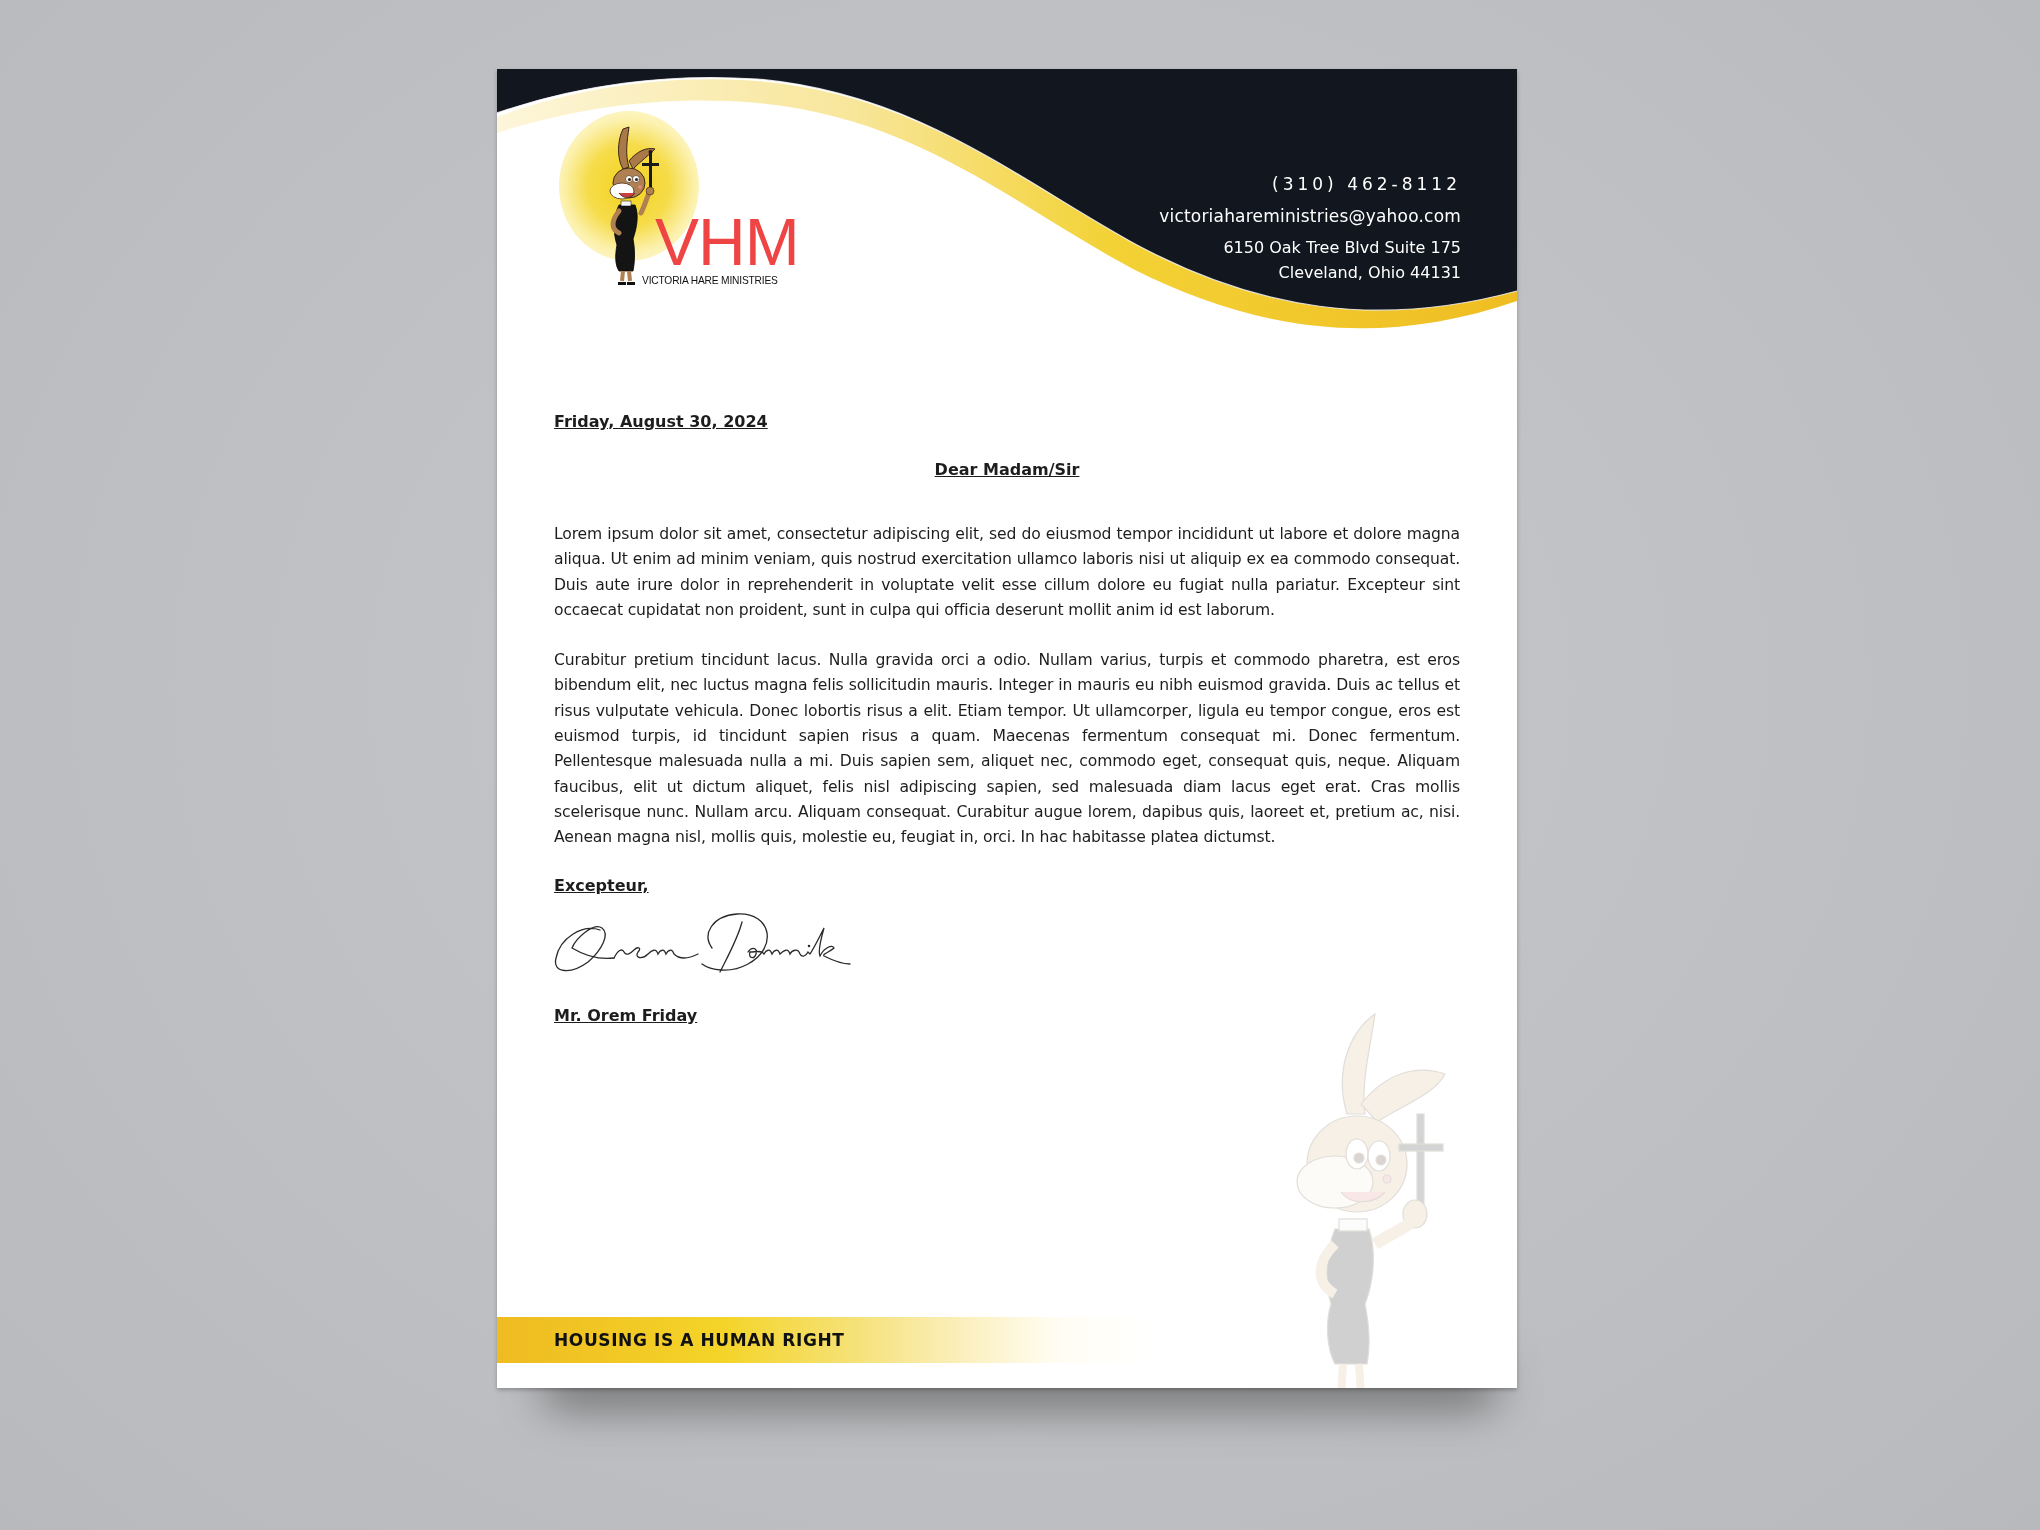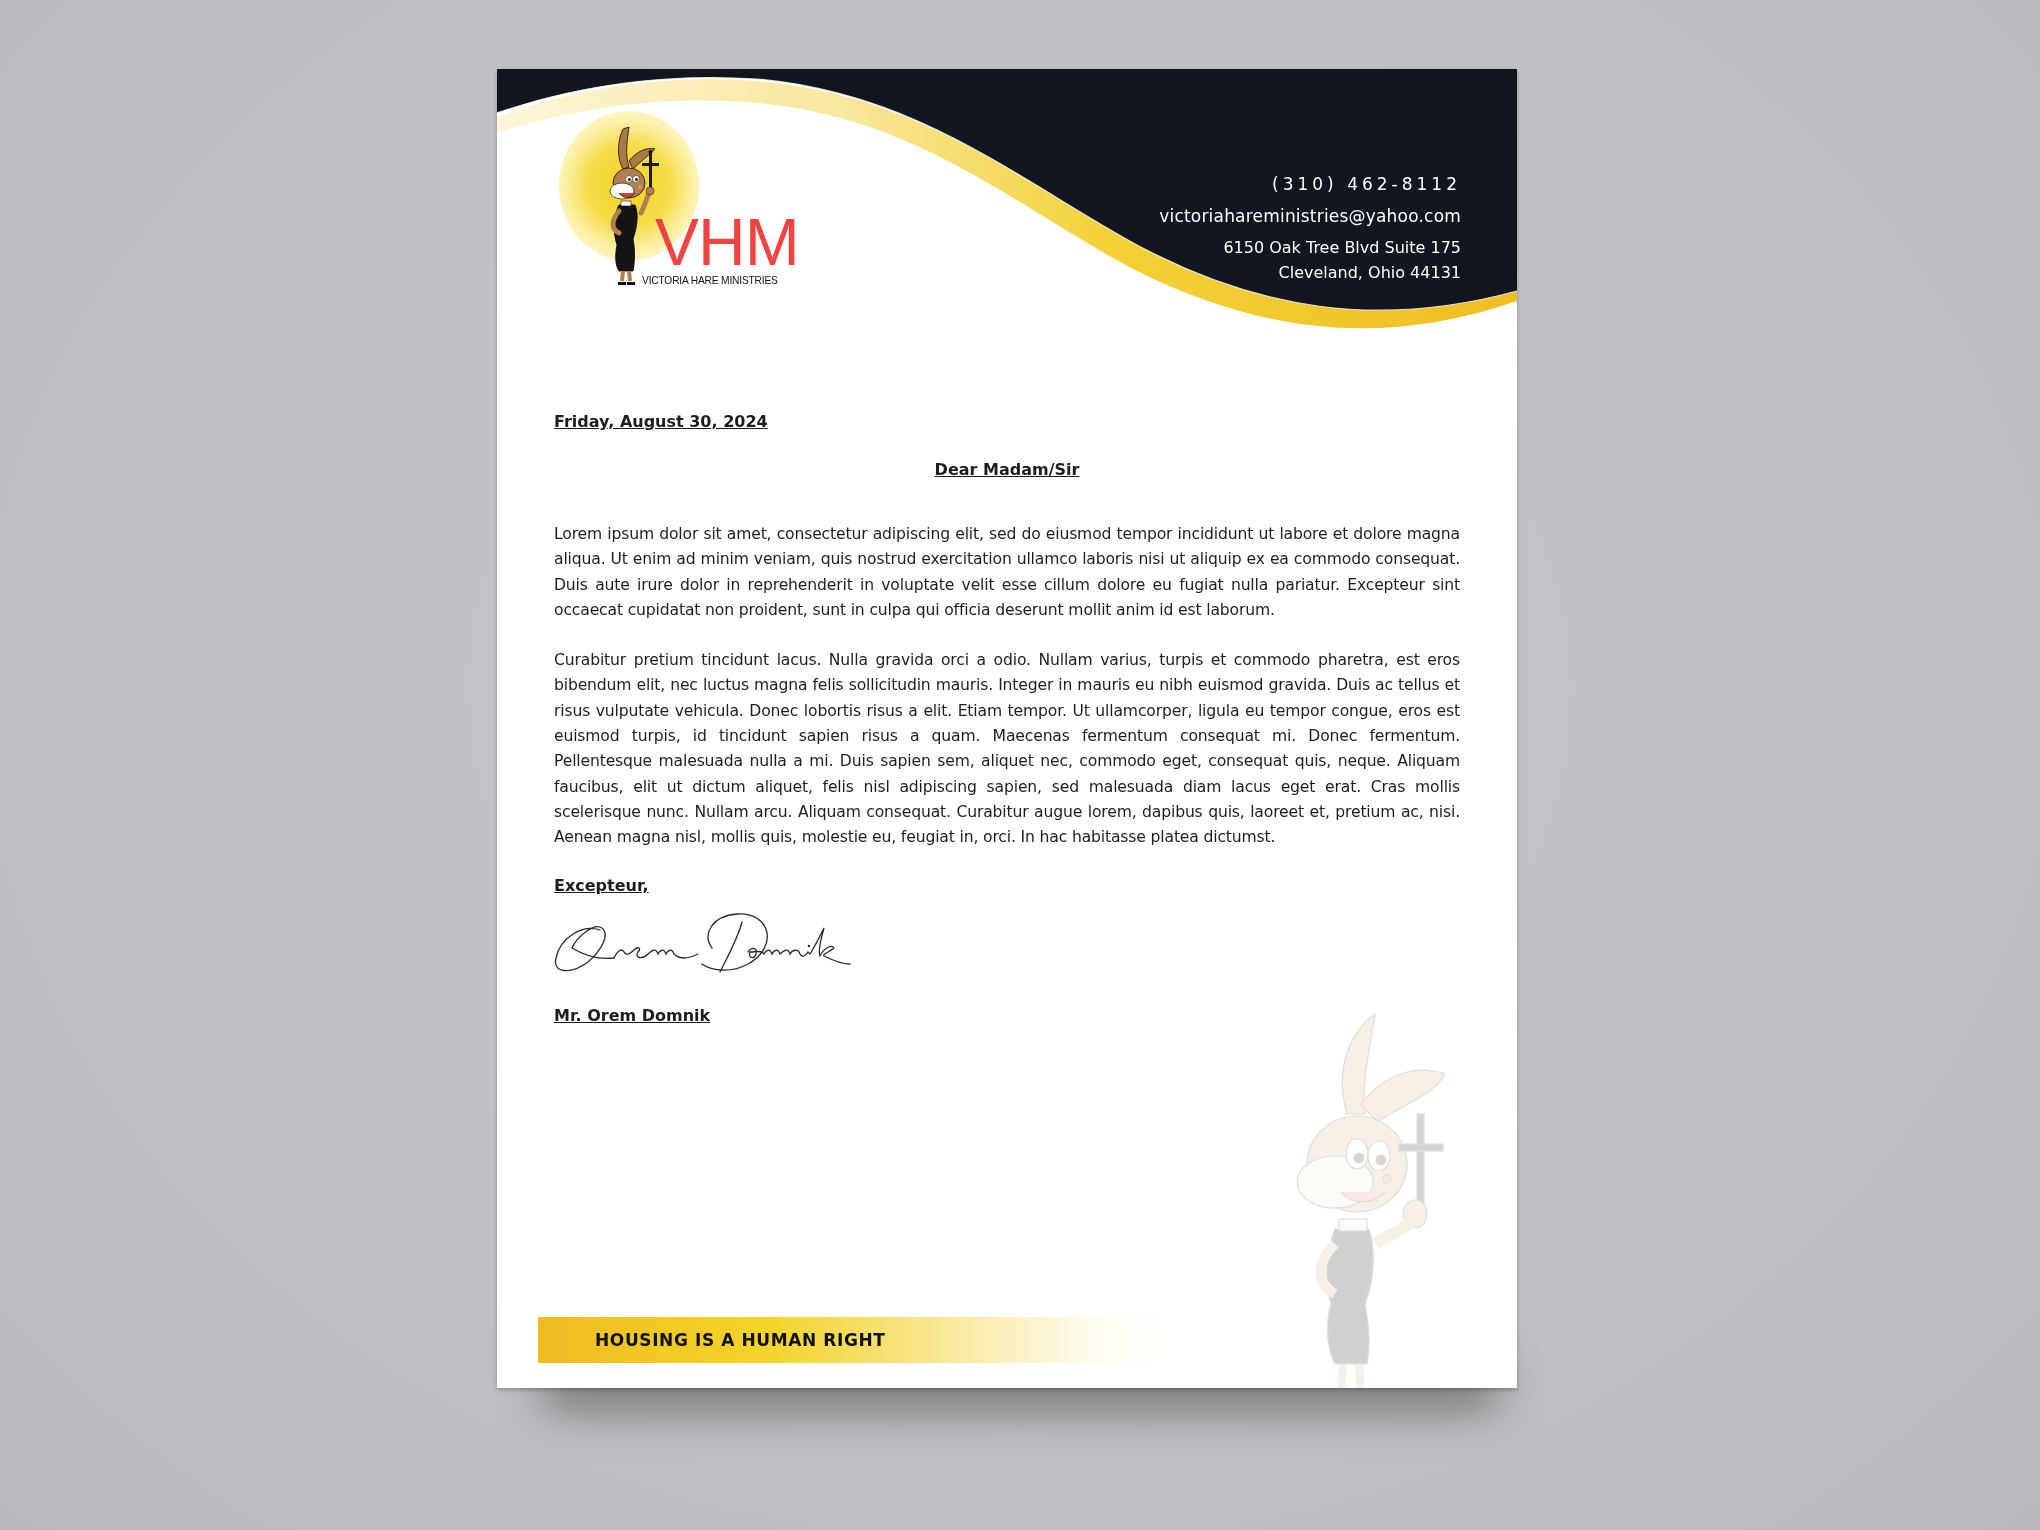--- a/index.html
+++ b/index.html
@@ -154,21 +154,20 @@
       height: 390px;
       opacity: 0.9;
     }
     .footer-band {
       position: absolute;
       left: 0;
       top: 1248px;
       width: 904px;
       height: 46px;
       background: linear-gradient(90deg, #efbb21 0%, #f4d428 25%, #f6e27a 40%, #fbf0c0 52%, #fffdf3 62%, rgba(255,255,255,0) 72%);
-      margin-left: 41px;
     }
     .footer-text {
       position: absolute;
       left: 57px;
       top: 13px;
       font-family: "DejaVu Sans", sans-serif;
       font-weight: bold;
       font-size: 17px;
       letter-spacing: 0.6px;
       color: #111111;
@@ -280,19 +279,19 @@
 
         <path d="M62 50 C 66 42, 70 40, 72 44 C 74 48, 78 46, 82 42 C 86 38, 90 40, 86 44 C 82 50, 90 52, 96 46 C 100 42, 104 40, 106 46 C 108 42, 112 40, 114 46 C 116 42, 120 40, 122 46 C 128 52, 138 50, 146 46"></path>
 
         <path d="M160 40 C 150 26, 160 8, 185 6 C 220 4, 226 40, 196 56 C 178 66, 158 62, 150 56"></path>
         <path d="M190 14 C 186 30, 176 48, 168 64"></path>
 
         <path d="M196 44 C 200 38, 206 40, 204 46 C 202 52, 196 50, 198 44 C 204 44, 210 42, 212 46 C 214 42, 218 40, 220 46 C 222 42, 226 40, 228 46 C 232 42, 236 40, 238 46 C 240 42, 246 40, 248 46 C 250 50, 254 48, 256 44 L 258 46 C 262 40, 270 24, 272 20 C 268 34, 266 44, 268 48 C 272 40, 280 36, 282 40 C 278 44, 270 46, 272 48 C 280 52, 290 56, 298 56"></path>
         <circle cx="257" cy="38" r="0.6" fill="#2a2a2a"></circle>
       </g>
     </svg>
-    <p class="signer">Mr. Orem Domnik</p>
+    <p class="signer">Mr. Orem Friday</p>
   </div>
 
   <div class="footer-band">
     <span class="footer-text">HOUSING IS A HUMAN RIGHT</span>
   </div>
 </div>
 
 </body></html>

